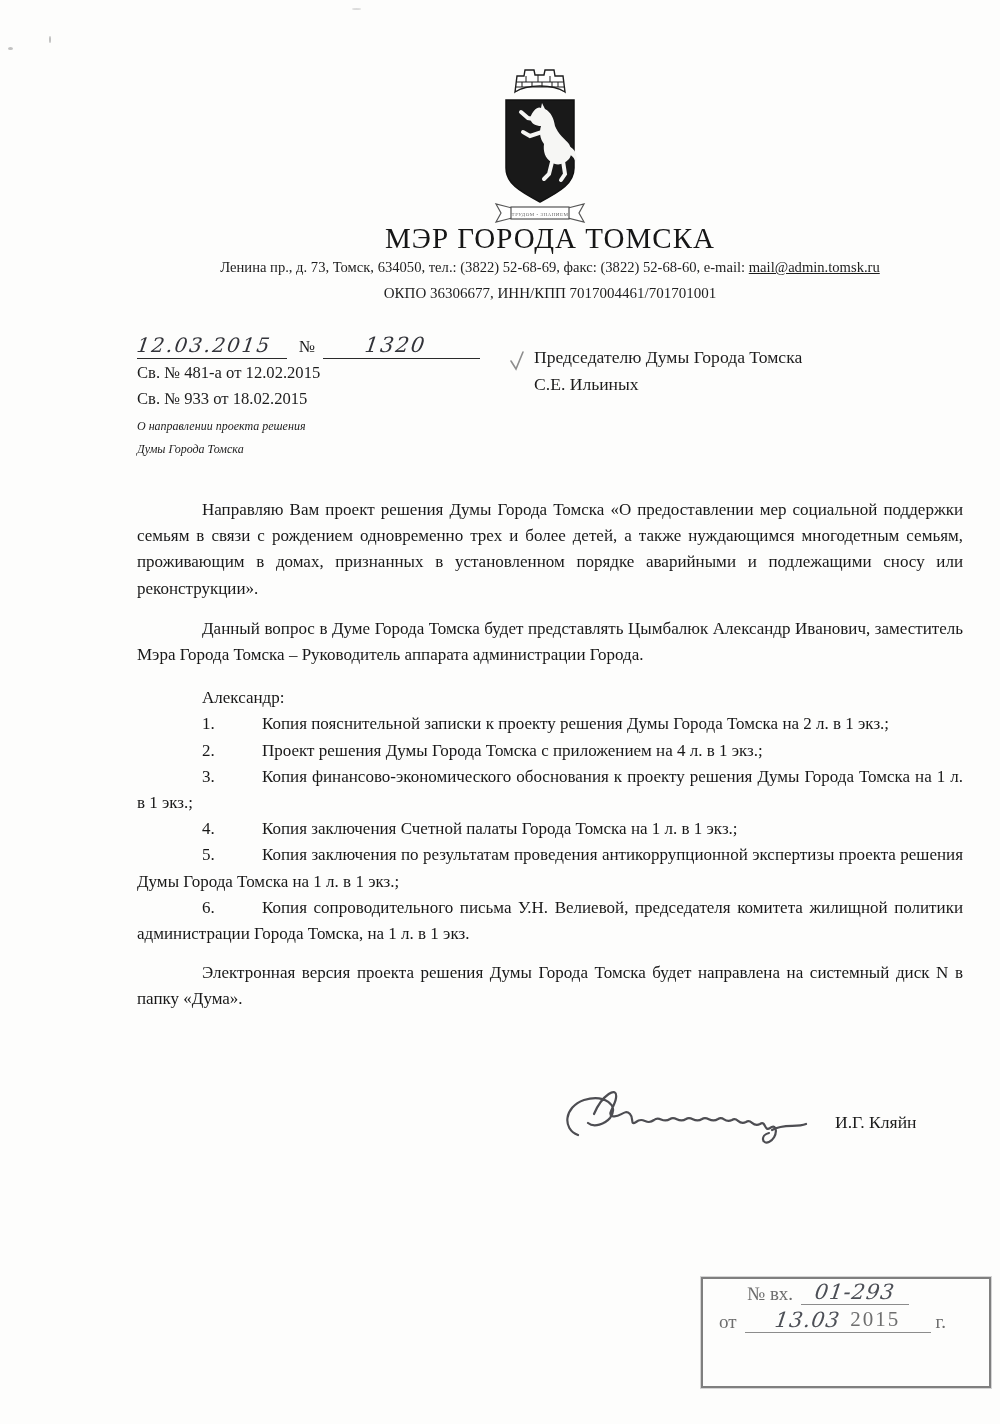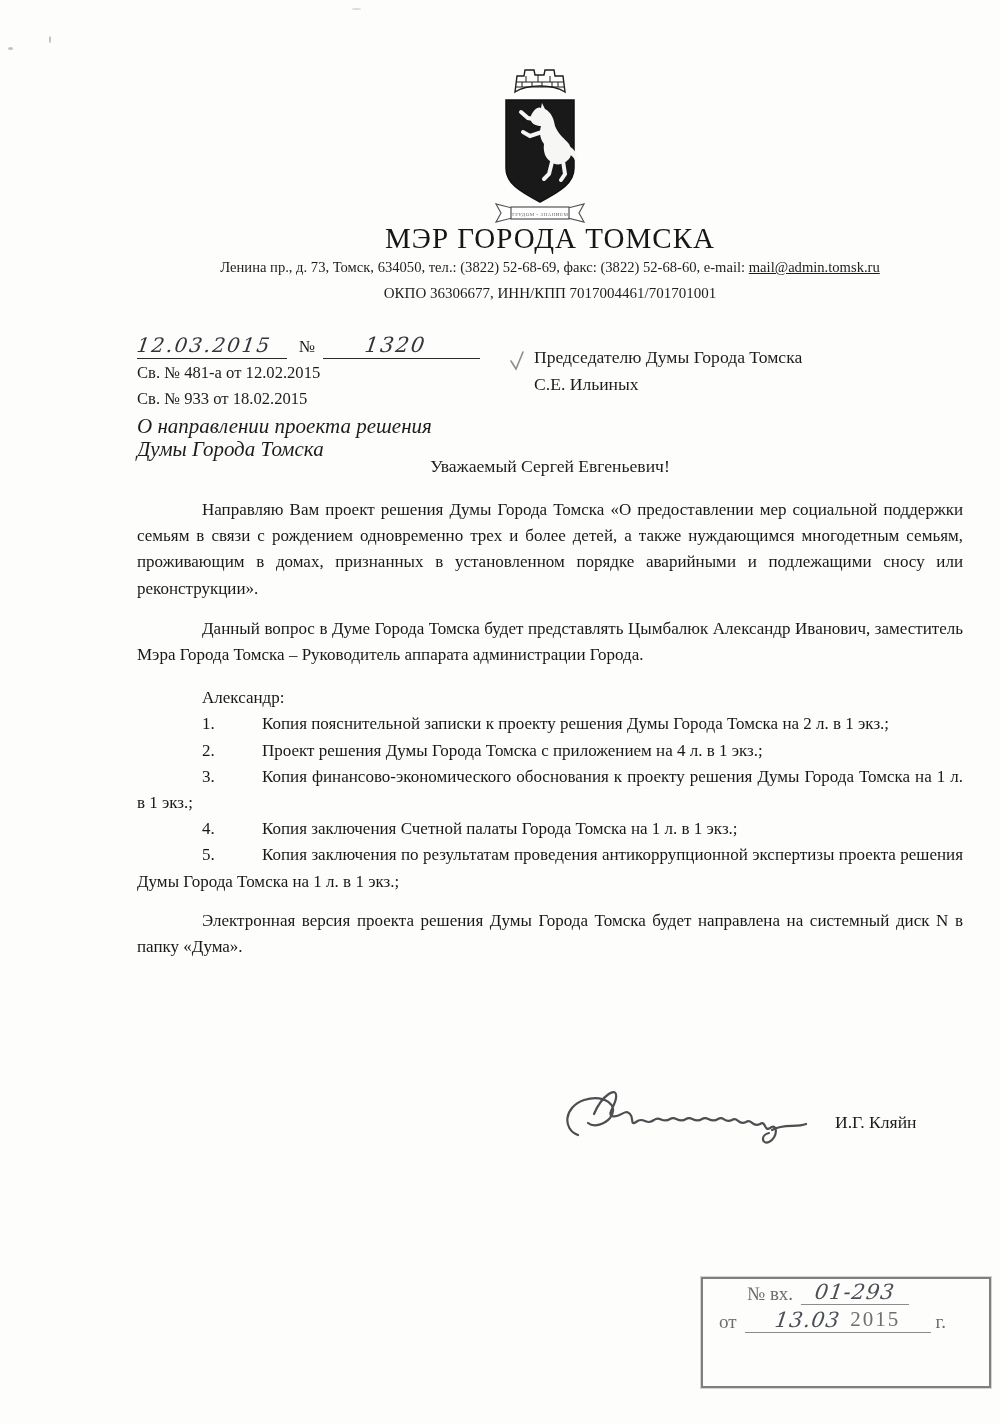--- a/index.html
+++ b/index.html
@@ -36,21 +36,21 @@
 
   
   .ref-block { position:absolute; left:137px; top:331px; width:343px; }
   .date-row { display:flex; align-items:flex-end; height:28px; }
   .date-hand-wrap { width:150px; border-bottom:1.6px solid #2a2a2a; padding-bottom:1px; }
   .date-hand-wrap .hand { font-size:20px; }
   .num-sign { font-size:17px; padding:0 8px 2px 12px; }
   .num-hand-wrap { flex:1; border-bottom:1.6px solid #2a2a2a; text-align:left; padding:0 0 1px 42px; }
   .num-hand-wrap .hand { font-size:21px; }
   .ref-line { font-size:16.6px; line-height:24px; margin-top:2px; }
-  .subject { font-style:italic; font-size:21px; line-height:23px; margin-top:4px; }
+  .subject { font-style:italic; font-size:12px; line-height:23px; margin-top:4px; }
 
   
   .recipient { position:absolute; left:508px; top:344px; display:flex; }
   .checkmark { margin:4px 8px 0 0; }
   .recipient .lines { font-size:17.6px; line-height:27px; }
 
   
   .salutation {
     position:absolute; left:137px; top:456px; width:826px;
     text-align:center; font-size:17.6px;
@@ -144,31 +144,31 @@
   <div class="recipient">
     <svg class="checkmark" width="18" height="24" viewBox="0 0 18 24">
       <path d="M3 13 L8 21 L15 4" stroke="#8d8d8d" stroke-width="1.6" fill="none" stroke-linecap="round"></path>
     </svg>
     <div class="lines">
       <div>Председателю Думы Города Томска</div>
       <div>С.Е. Ильиных</div>
     </div>
   </div>
 
-  <div class="salutation">Уважаемый Сергей Евгеньевич!</div>
 
   <div class="body-text">
     <p class="para gap1">Направляю Вам проект решения Думы Города Томска «О предоставлении мер социальной поддержки семьям в связи с рождением одновременно трех и более детей, а также нуждающимся многодетным семьям, проживающим в домах, признанных в установленном порядке аварийными и подлежащими сносу или реконструкции».</p>
     <p class="para gap2">Данный вопрос в Думе Города Томска будет представлять Цымбалюк Александр Иванович, заместитель Мэра Города Томска – Руководитель аппарата администрации Города.</p>
     <p class="attach-title">Александр:</p>
     <p class="item"><span class="num">1.</span><span>Копия пояснительной записки к проекту решения Думы Города Томска на 2 л. в 1 экз.;</span></p>
     <p class="item"><span class="num">2.</span><span>Проект решения Думы Города Томска с приложением на 4 л. в 1 экз.;</span></p>
     <p class="item"><span class="num">3.</span><span>Копия финансово-экономического обоснования к проекту решения Думы Города Томска на 1 л. в 1 экз.;</span></p>
     <p class="item"><span class="num">4.</span><span>Копия заключения Счетной палаты Города Томска на 1 л. в 1 экз.;</span></p>
     <p class="item"><span class="num">5.</span><span>Копия заключения по результатам проведения антикоррупционной экспертизы проекта решения Думы Города Томска на 1 л. в 1 экз.;</span></p>
+    <p class="item"><span class="num">6.</span><span>Копия сопроводительного письма У.Н. Велиевой, председателя комитета жилищной политики администрации Города Томска, на 1 л. в 1 экз.</span></p>
     <p class="para closing">Электронная версия проекта решения Думы Города Томска будет направлена на системный диск N в папку «Дума».</p>
   </div>
 
   <svg class="sig-svg" width="265" height="82" viewBox="0 0 265 82">
     <path d="M20,52 C4,46 6,24 26,17 C46,11 62,22 52,35 C47,41 36,45 30,40 M36,31 C44,12 60,2 58,15 C57,23 49,31 54,33 C62,36 66,25 72,31 C76,35 72,43 78,39 C86,33 88,43 96,37 C102,32 104,41 112,36 C118,32 120,41 128,36 C134,32 136,41 144,36 C150,32 152,41 160,36 C166,32 166,41 174,37 C180,33 180,43 188,39 C194,35 194,45 202,41 C208,37 206,49 212,45 C220,39 220,55 211,59 C204,62 202,52 211,50 M214,47 C226,40 238,45 248,41" stroke="#4d4d52" stroke-width="2.2" fill="none" stroke-linecap="round"></path>
   </svg>
   <div class="sig-name">И.Г. Кляйн</div>
 
   <div class="stamp">
     <div class="s-row s-row2">

